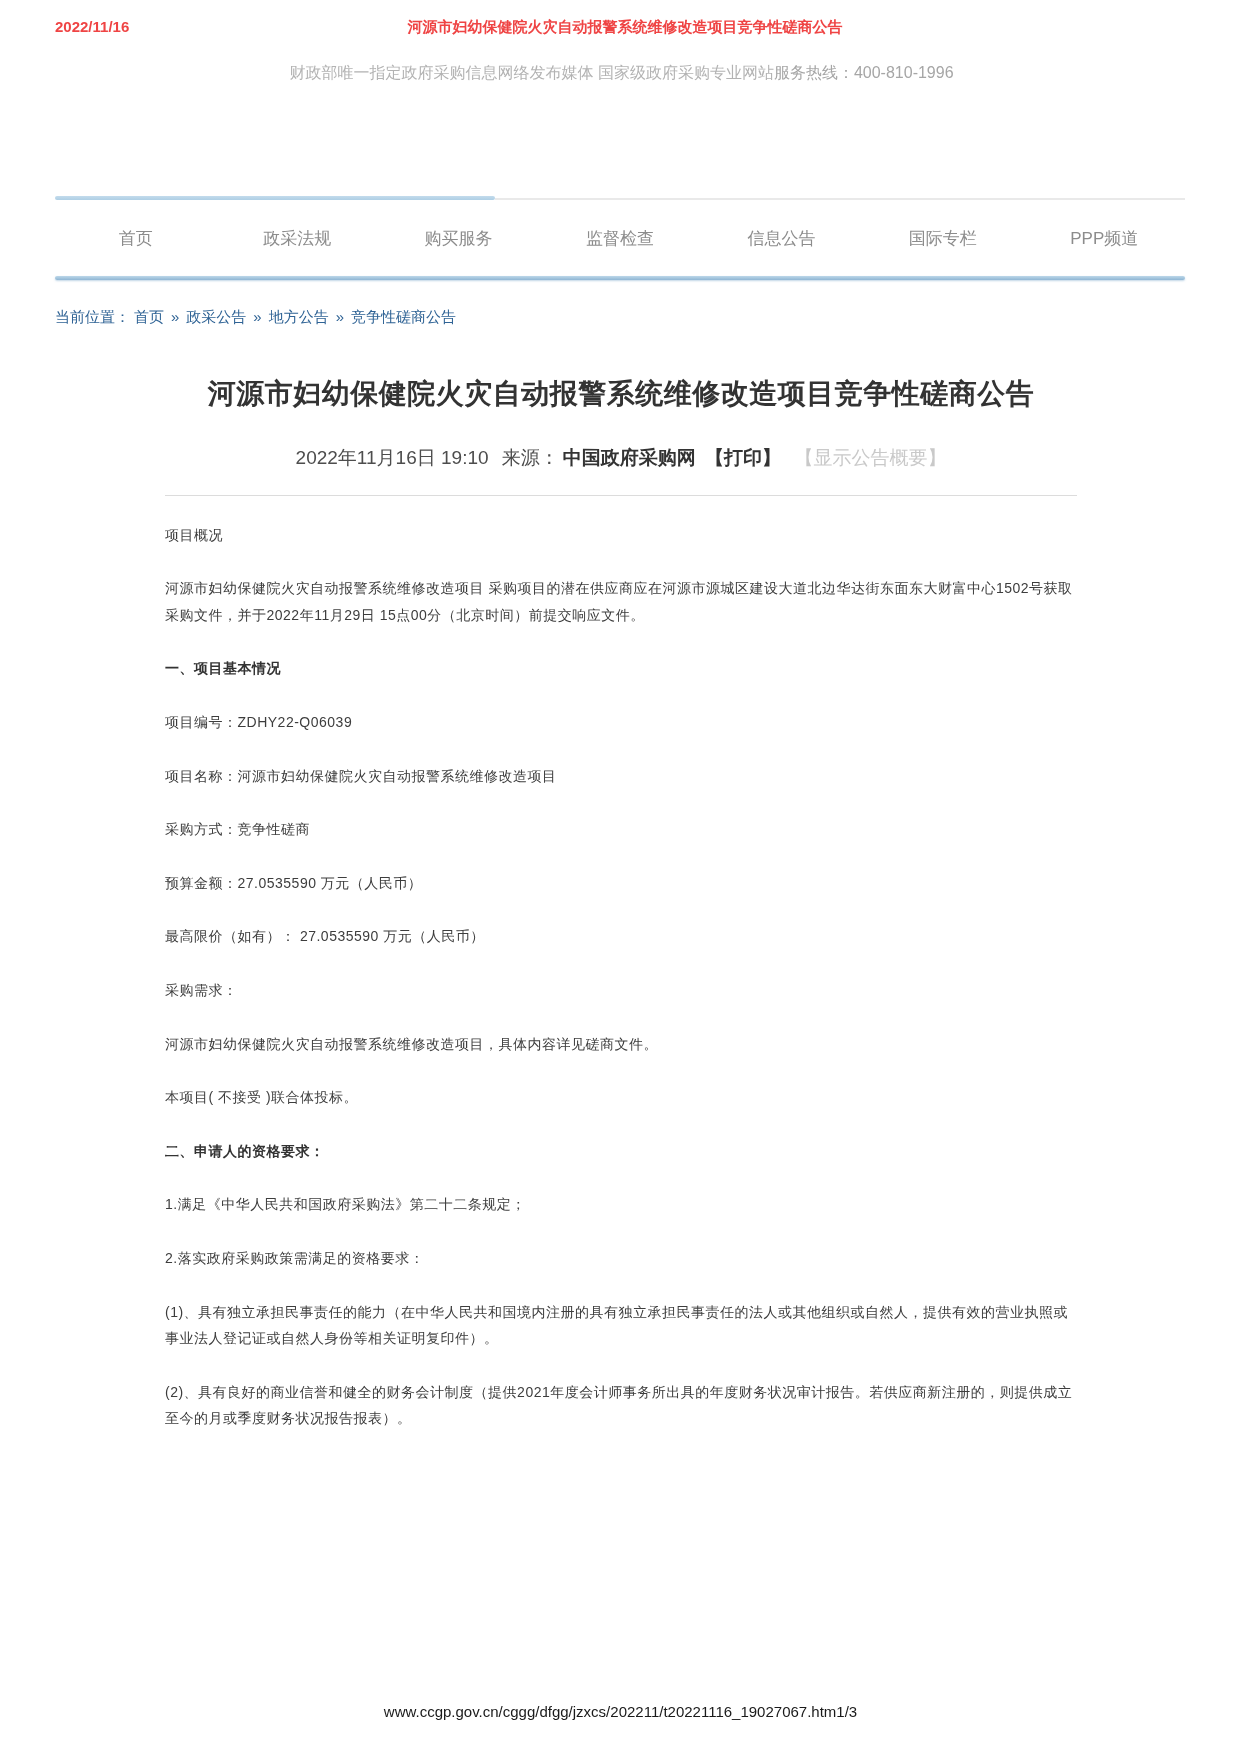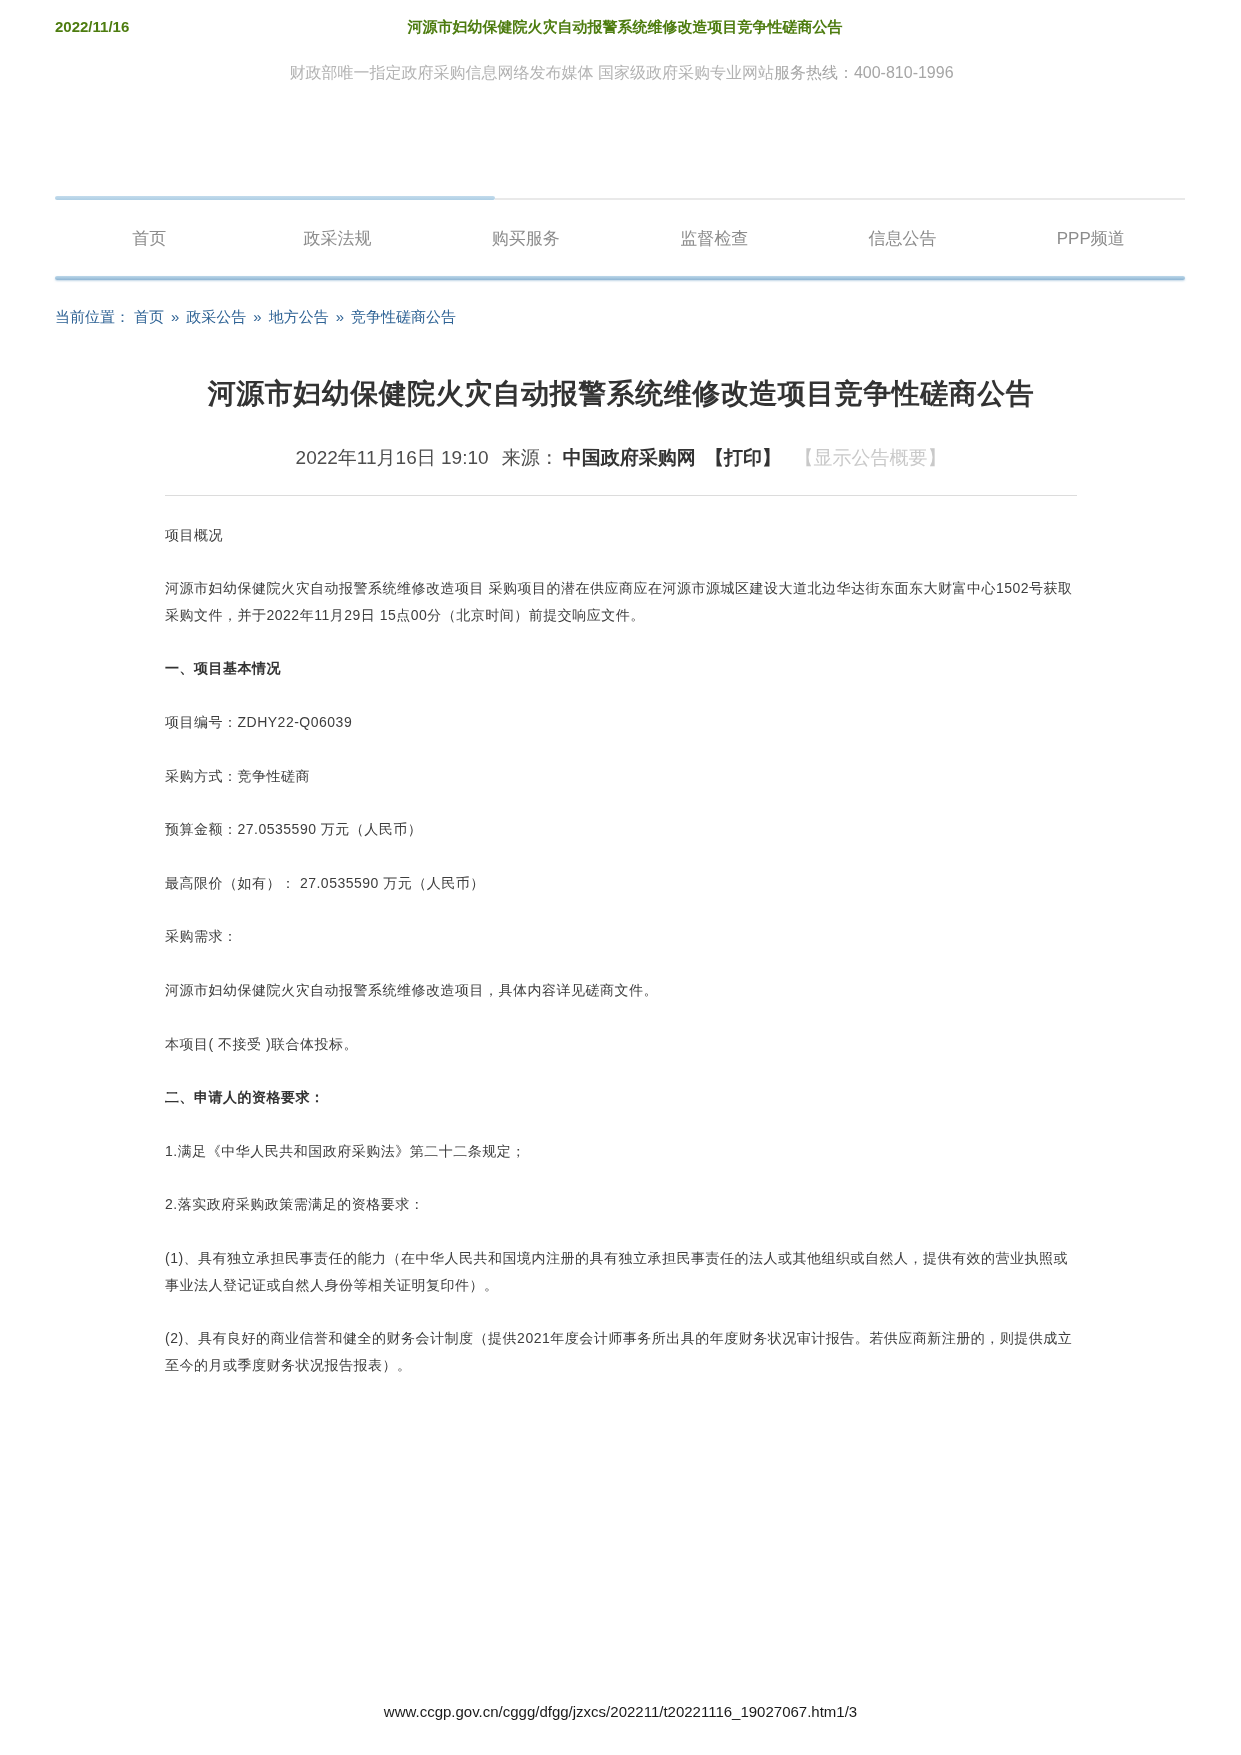--- a/index.html
+++ b/index.html
@@ -14,21 +14,21 @@
   }
   *{box-sizing:border-box;}
   html,body{margin:0;padding:0;background:#ffffff;}
   body{
     width:1241px;height:1755px;position:relative;
     font-family:"Liberation Sans","DejaVu Sans",sans-serif;
     color:var(--ink);
   }
 
   
-  .print-header{position:absolute;top:18px;left:55px;right:46px;height:22px;font-size:15px;color:#4d7c0f;}
+  .print-header{position:absolute;top:18px;left:55px;right:46px;height:22px;font-size:15px;color:#ef4444;}
   .print-date{position:absolute;left:0;top:0;font-weight:600;}
   .print-title{position:absolute;left:0;right:0;top:0;text-align:center;font-weight:600;}
 
   
   .site-header{position:absolute;top:63px;left:48px;right:46px;display:flex;justify-content:center;font-size:16px;}
   .tagline{color:var(--muted);}
   .hotline{color:#a6a6a6;}
 
   
   .nav{position:absolute;top:196px;left:55px;width:1130px;height:84px;}
@@ -93,20 +93,23 @@
       </div>
 
       <div class="nav-item">
         <span>监督检查</span>
       </div>
 
       <div class="nav-item">
         <span>信息公告</span>
       </div>
 
+      <div class="nav-item">
+        <span>国际专栏</span>
+      </div>
 
       <div class="nav-item">
         <span>PPP频道</span>
       </div>
     </div>
   <div class="nav-bottomline"></div>
 </div>
 
 <div class="breadcrumb">
   <span class="crumb-label">当前位置：</span><span class="crumb-list"><span class="crumb-link">首页</span><span class="crumb-sep">»</span><span class="crumb-link">政采公告</span><span class="crumb-sep">»</span><span class="crumb-link">地方公告</span><span class="crumb-sep">»</span><span class="crumb-link">竞争性磋商公告</span></span>
@@ -124,20 +127,21 @@
   <div class="article-body">
 
       <p>项目概况</p>
 
       <p>河源市妇幼保健院火灾自动报警系统维修改造项目 采购项目的潜在供应商应在河源市源城区建设大道北边华达街东面东大财富中心1502号获取采购文件，并于2022年11月29日 15点00分（北京时间）前提交响应文件。</p>
 
       <p class="bold">一、项目基本情况</p>
 
       <p>项目编号：ZDHY22-Q06039</p>
 
+      <p>项目名称：河源市妇幼保健院火灾自动报警系统维修改造项目</p>
 
       <p>采购方式：竞争性磋商</p>
 
       <p>预算金额：27.0535590 万元（人民币）</p>
 
       <p>最高限价（如有）： 27.0535590 万元（人民币）</p>
 
       <p>采购需求：</p>
 
       <p>河源市妇幼保健院火灾自动报警系统维修改造项目，具体内容详见磋商文件。</p>

